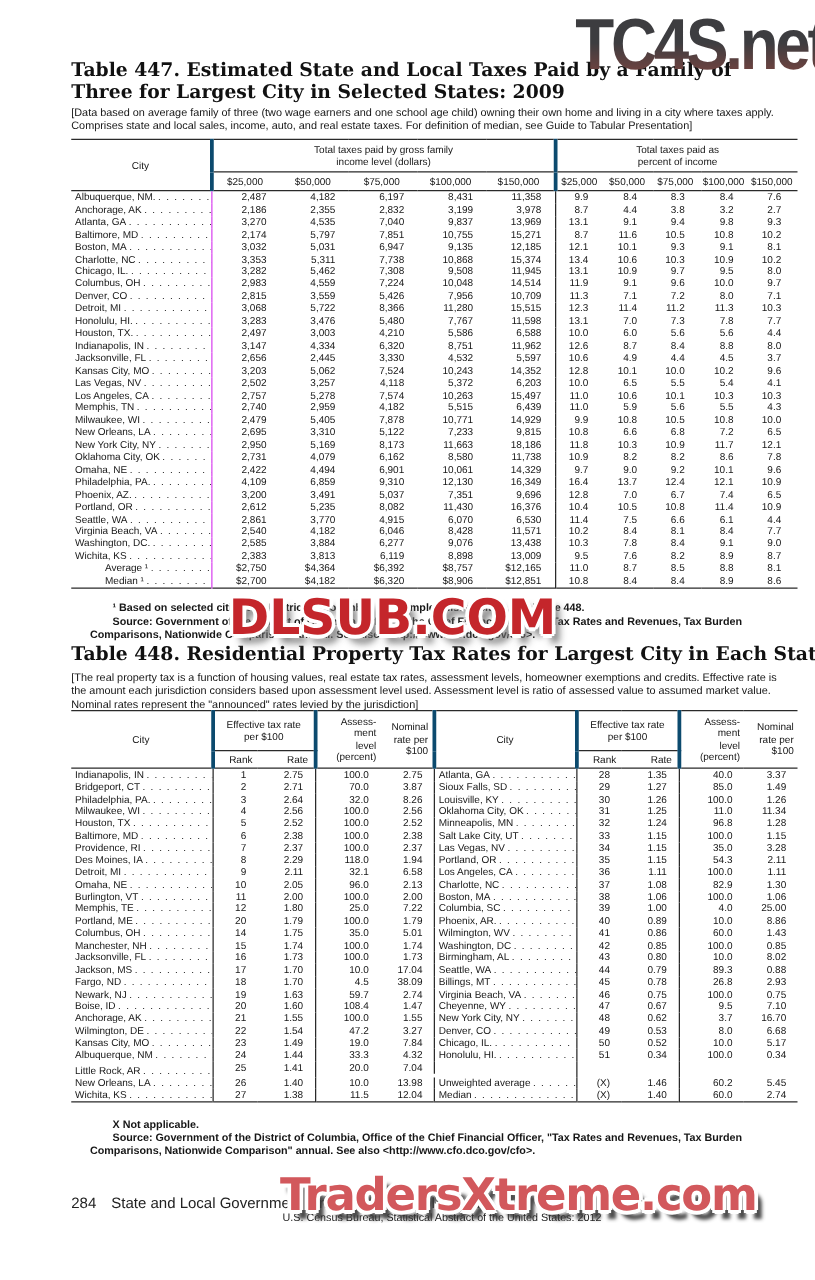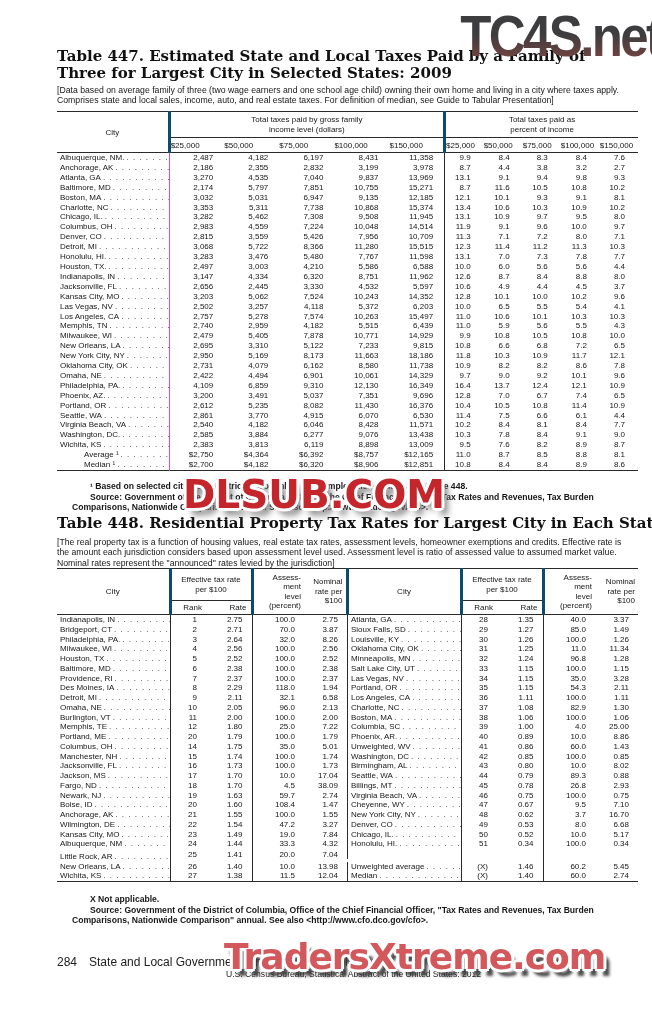--- a/index.html
+++ b/index.html
@@ -46,21 +46,21 @@
   #tbl448{top:568px;}
   table{border-top:1.2px solid #2a2a2a;border-bottom:1.2px solid #2a2a2a;}
   th{font-weight:normal;padding:0;vertical-align:middle;}
   td{padding:0;vertical-align:middle;white-space:nowrap;overflow:hidden;}
   thead{border-bottom:1px solid #2a2a2a;}
   .grp{white-space:pre-line;text-align:center;line-height:9.8px;border-bottom:1px solid #2a2a2a;}
   .bl{border-left:3px solid #0c4a6e;}
   .city-h{text-align:center;}
   
   #tbl447 thead tr.h1 th{height:25px;}
-  #tbl447 thead tr.h2 th{height:14px;text-align:left;padding-right:3px;}
+  #tbl447 thead tr.h2 th{height:14px;text-align:center;padding-right:3px;}
   #tbl447 tbody td{height:9.9px;line-height:9.9px;}
   #tbl447 tbody td.num{text-align:right;padding-right:11px;}
   #tbl447 tbody td:nth-child(2){border-left:1px solid #d946ef;}
   #tbl447 tbody td:nth-child(7){border-left:1px solid #2a2a2a;}
   #tbl447 tbody td:nth-child(n+7).num{padding-right:13px;}
   
   #tbl448 thead tr.h1 th{height:31px;}
   #tbl448 thead tr.h2 th{height:13px;text-align:right;padding-right:4px;}
   #tbl448 th.stack{white-space:pre-line;text-align:right;line-height:9.4px;padding-right:3px;}
   #tbl448 tbody td{height:9.75px;line-height:9.75px;}
@@ -932,21 +932,21 @@
         <tr>
           <td class="city-cell">
             <span class="cname">Columbus, OH</span>
             <span class="leader"></span>
           </td>
           <td class="num">14</td>
           <td class="num">1.75</td>
           <td class="num">35.0</td>
           <td class="num">5.01</td>
           <td class="city-cell">
-            <span class="cname">Unweighted, WV</span>
+            <span class="cname">Wilmington, WV</span>
             <span class="leader"></span>
           </td>
           <td class="num">41</td>
           <td class="num">0.86</td>
           <td class="num">60.0</td>
           <td class="num">1.43</td>
         </tr>
         <tr>
           <td class="city-cell">
             <span class="cname">Manchester, NH</span>

